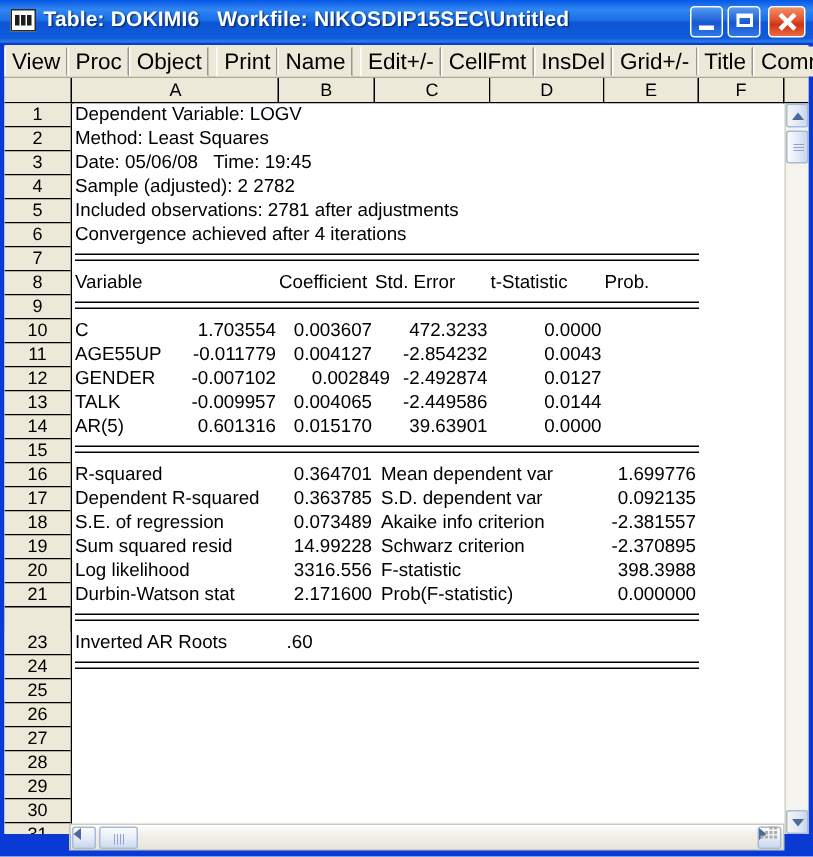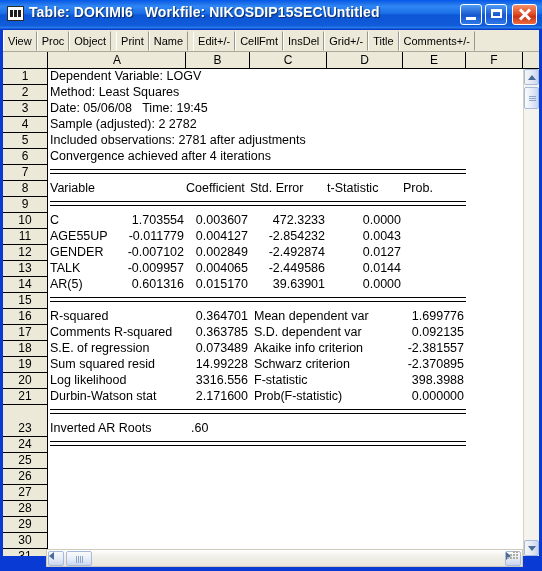--- a/index.html
+++ b/index.html
@@ -112,21 +112,21 @@
     white-space: nowrap;
     font-size: 0;
   }
   .tbtn {
     display: inline-block;
     height: 20px;
     line-height: 19px;
     padding: 0 4px;
     margin: 1px 0 0 0;
     font-family: "Liberation Sans", sans-serif;
-    font-size: 11px;
+    font-size: 15px;
     color: #000000;
     background: #ece9d8;
     border-left: 1px solid #ffffff;
     border-right: 1px solid #9a968a;
     border-top: 1px solid transparent;
     border-bottom: 1px solid transparent;
     box-sizing: border-box;
     vertical-align: top;
     cursor: default;
   }
@@ -424,40 +424,40 @@
         <div class="cell c-right" style="top: 144px; left: 143px; width: 56px;">0.003607</div>
         <div class="cell c-right" style="top: 144px; left: 218px; width: 58px;">472.3233</div>
         <div class="cell c-right" style="top: 144px; left: 298px; width: 54px;">0.0000</div>
         <div class="cell c-center" style="top: 160px; left: 1px; width: 136px;">AGE55UP</div>
         <div class="cell c-right" style="top: 160px; left: 77px; width: 58px;">-0.011779</div>
         <div class="cell c-right" style="top: 160px; left: 143px; width: 56px;">0.004127</div>
         <div class="cell c-right" style="top: 160px; left: 218px; width: 58px;">-2.854232</div>
         <div class="cell c-right" style="top: 160px; left: 298px; width: 54px;">0.0043</div>
         <div class="cell c-center" style="top: 176px; left: 1px; width: 136px;">GENDER</div>
         <div class="cell c-right" style="top: 176px; left: 77px; width: 58px;">-0.007102</div>
-        <div class="cell c-right" style="top: 176px; left: 143px; width: 56px;">0.002849</div>
+        <div class="cell c-right" style="top: 176px; left: 155px; width: 56px;">0.002849</div>
         <div class="cell c-right" style="top: 176px; left: 218px; width: 58px;">-2.492874</div>
         <div class="cell c-right" style="top: 176px; left: 298px; width: 54px;">0.0127</div>
         <div class="cell c-center" style="top: 192px; left: 1px; width: 136px;">TALK</div>
         <div class="cell c-right" style="top: 192px; left: 77px; width: 58px;">-0.009957</div>
         <div class="cell c-right" style="top: 192px; left: 143px; width: 56px;">0.004065</div>
         <div class="cell c-right" style="top: 192px; left: 218px; width: 58px;">-2.449586</div>
         <div class="cell c-right" style="top: 192px; left: 298px; width: 54px;">0.0144</div>
         <div class="cell c-center" style="top: 208px; left: 1px; width: 136px;">AR(5)</div>
         <div class="cell c-right" style="top: 208px; left: 77px; width: 58px;">0.601316</div>
         <div class="cell c-right" style="top: 208px; left: 143px; width: 56px;">0.015170</div>
         <div class="cell c-right" style="top: 208px; left: 218px; width: 58px;">39.63901</div>
         <div class="cell c-right" style="top: 208px; left: 298px; width: 54px;">0.0000</div>
         <div class="rule" style="top: 228px; left: 1px; width: 416px;"></div>
         <div class="rule" style="top: 232px; left: 1px; width: 416px;"></div>
         <div class="cell c-left" style="top: 240px; left: 1px; width: 120px;">R-squared</div>
         <div class="cell c-right" style="top: 240px; left: 141px; width: 58px;">0.364701</div>
         <div class="cell c-left" style="top: 240px; left: 205px; width: 145px;">Mean dependent var</div>
         <div class="cell c-right" style="top: 240px; left: 355px; width: 60px;">1.699776</div>
-        <div class="cell c-left" style="top: 256px; left: 1px; width: 120px;">Comments R-squared</div>
+        <div class="cell c-left" style="top: 256px; left: 1px; width: 120px;">Dependent R-squared</div>
         <div class="cell c-right" style="top: 256px; left: 141px; width: 58px;">0.363785</div>
         <div class="cell c-left" style="top: 256px; left: 205px; width: 145px;">S.D. dependent var</div>
         <div class="cell c-right" style="top: 256px; left: 355px; width: 60px;">0.092135</div>
         <div class="cell c-left" style="top: 272px; left: 1px; width: 120px;">S.E. of regression</div>
         <div class="cell c-right" style="top: 272px; left: 141px; width: 58px;">0.073489</div>
         <div class="cell c-left" style="top: 272px; left: 205px; width: 145px;">Akaike info criterion</div>
         <div class="cell c-right" style="top: 272px; left: 355px; width: 60px;">-2.381557</div>
         <div class="cell c-left" style="top: 288px; left: 1px; width: 120px;">Sum squared resid</div>
         <div class="cell c-right" style="top: 288px; left: 141px; width: 58px;">14.99228</div>
         <div class="cell c-left" style="top: 288px; left: 205px; width: 145px;">Schwarz criterion</div>

